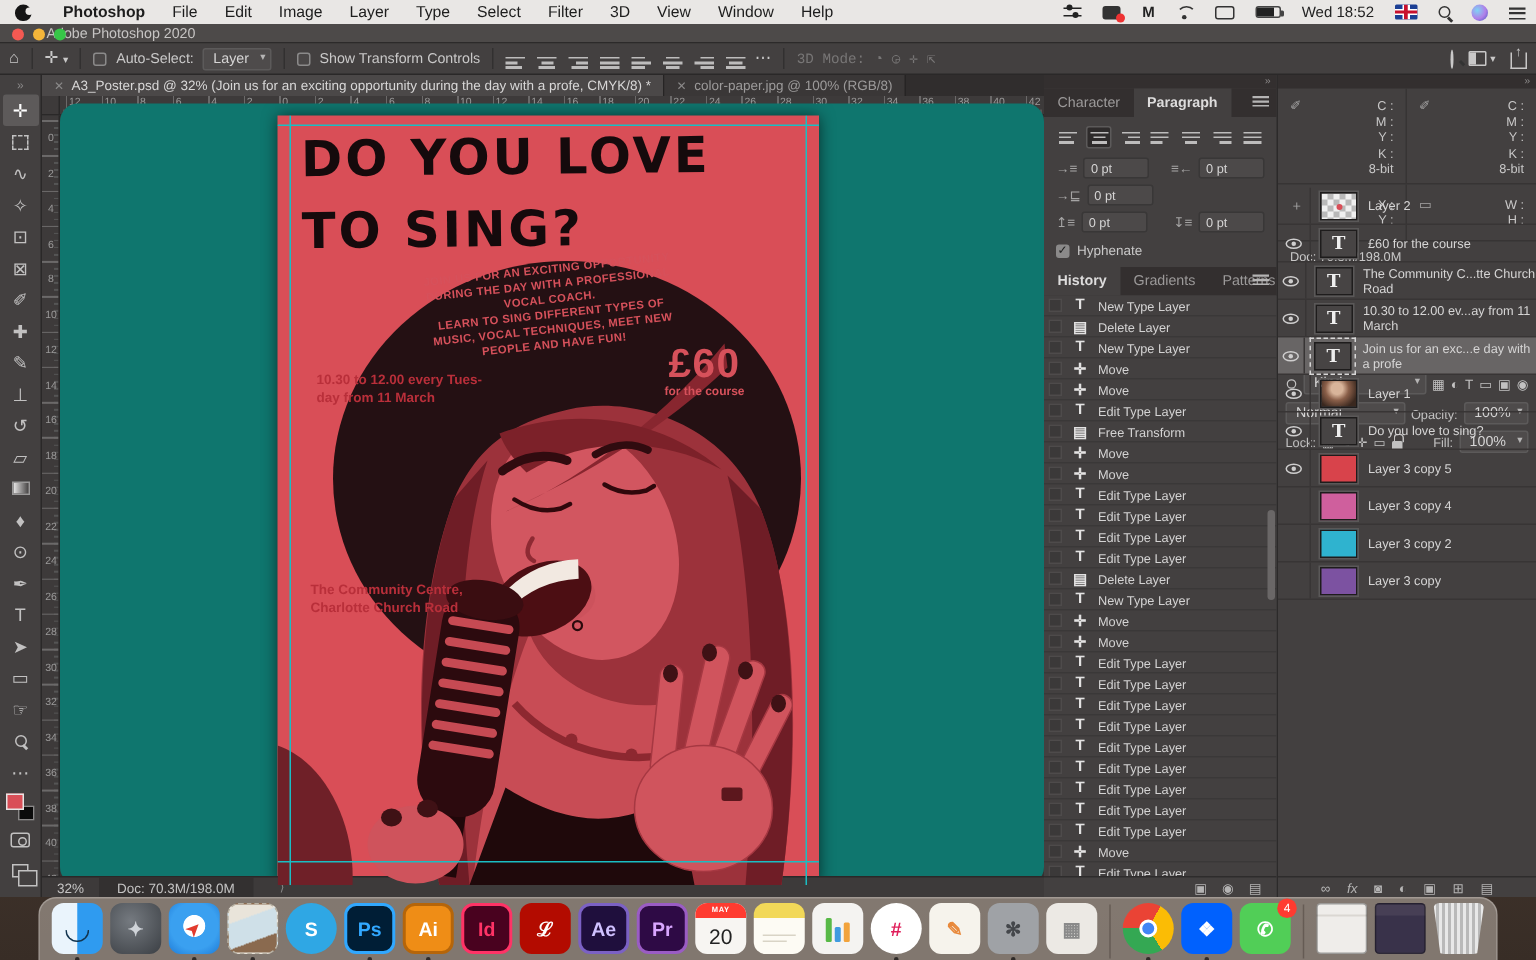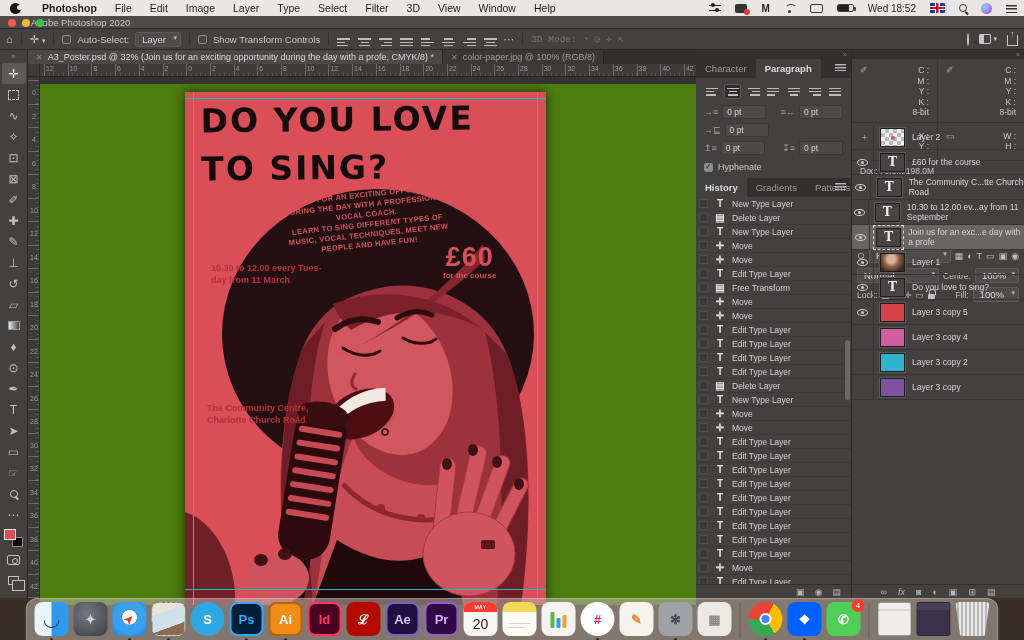--- a/index.html
+++ b/index.html
@@ -96,21 +96,21 @@
   .ruler-h { position:absolute; left:40px; top:48px; width:656px; height:13px; background:#3d3a3a; border-bottom:1px solid #2a2828; overflow:hidden;
      background-image:repeating-linear-gradient(90deg,#6b6969 0 1px,transparent 1px 23.7px),repeating-linear-gradient(90deg,#555 0 1px,transparent 1px 4.74px);
      background-size:100% 100%,100% 3px; background-position:4px 0,4px 100%; background-repeat:repeat-x; }
   .ruler-h span { position:absolute; top:1px; font-size:7px; color:#9b9a9a; }
   .ruler-v { position:absolute; left:28px; top:61px; width:12px; height:521px; background:#3d3a3a; border-right:1px solid #2a2828; overflow:hidden;
      background-image:repeating-linear-gradient(180deg,#6b6969 0 1px,transparent 1px 23.5px),repeating-linear-gradient(180deg,#555 0 1px,transparent 1px 4.7px);
      background-size:100% 100%,3px 100%; background-position:0 3px,100% 3px; background-repeat:repeat-y; }
   .ruler-v span { position:absolute; left:2px; width:8px; font-size:7px; line-height:7px; color:#9b9a9a; word-break:break-all; text-align:center; }
 
   
-  .canvas { position:absolute; left:40px; top:68px; width:656px; height:521px; background:#4d7c0f; overflow:hidden; }
+  .canvas { position:absolute; left:40px; top:53px; width:656px; height:521px; background:#0f766e; overflow:hidden;border-radius:12px; }
   .poster { position:absolute; left:145px; top:8px; width:361px; height:513px; background:#d94e57; box-shadow:0 0 10px rgba(0,0,0,.65); overflow:hidden; }
   .guide-v { position:absolute; top:0; bottom:0; width:1px; background:#1abdc3; z-index:6; }
   .guide-h { position:absolute; left:0; right:0; height:1px; background:#1abdc3; z-index:6; }
   .p-title { position:absolute; left:16px; top:4px; z-index:3; font-family:"DejaVu Sans",sans-serif; font-weight:900; font-size:33px; line-height:48px; letter-spacing:2px; color:#150a0c; transform:rotate(-.6deg); }
   .figure { position:absolute; left:0; top:0; width:361px; height:513px; z-index:1; }
   .hat-text { position:absolute; left:36px; top:98px; width:292px; z-index:3; transform:rotate(-6deg); text-align:center; color:#d6515b; font-size:7.5px; font-weight:bold; line-height:10px; letter-spacing:.3px; }
   .p-price { position:absolute; left:258px; top:150px; z-index:3; color:#d6515b; text-align:center; }
   .p-price .big { font-size:27px; font-weight:bold; letter-spacing:1px; }
   .p-price .sub { font-size:8px; font-weight:bold; margin-top:-2px; }
   .p-time { position:absolute; left:26px; top:170px; z-index:3; color:#b92f3a; font-weight:bold; font-size:9px; line-height:12px; }
@@ -544,20 +544,25 @@
           <div>The Community Centre,</div>
           <div>Charlotte Church Road</div>
         </div>
         <div class="guide-v" style="left:8px;"></div>
         <div class="guide-v" style="left:352px;"></div>
         <div class="guide-h" style="top:6px;"></div>
         <div class="guide-h" style="top:497px;"></div>
       </div>
     </div>
 
+    <div class="statusbar">
+      <span class="z">32%</span>
+      <span class="d">Doc: 70.3M/198.0M</span>
+      <span class="chev">⟩</span>
+    </div>
 
     <div class="panels">
 
       <div class="pcol pcol1">
         <div class="collapse">»</div>
         <div class="ptabs">
           <span class="ptab">Character</span>
           <span class="ptab active">Paragraph</span>
           <span class="pmenu"></span>
         </div>
@@ -848,21 +853,21 @@
             <span class="msel" style="flex:1;">Kind</span>
             <span class="ic">▦</span>
             <span class="ic">◐</span>
             <span class="ic">T</span>
             <span class="ic">▭</span>
             <span class="ic">▣</span>
             <span class="ic">◉</span>
           </div>
           <div class="lay-row2">
             <span class="msel" style="width:88px;">Normal</span>
-            <span class="lk">Centre:</span>
+            <span class="lk">Opacity:</span>
             <span class="msel" style="min-width:36px;">100%</span>
           </div>
           <div class="lay-row3">
             <span class="lk">Lock:</span>
             <span class="ic lk">▨</span>
             <span class="ic lk">✎</span>
             <span class="ic lk">✛</span>
             <span class="ic lk">▭</span>
             <span class="lockpad"></span>
             <span style="flex:1"></span>
@@ -888,21 +893,21 @@
                 <span class="eye"></span>
               </span>
               <span class="thumb text">T</span>
               <span>The Community C...tte Church Road</span>
             </div>
             <div class="lrow">
               <span class="eyecell">
                 <span class="eye"></span>
               </span>
               <span class="thumb text">T</span>
-              <span>10.30 to 12.00 ev...ay from 11 September</span>
+              <span>10.30 to 12.00 ev...ay from 11 March</span>
             </div>
             <div class="lrow selected">
               <span class="eyecell">
                 <span class="eye"></span>
               </span>
               <span class="thumb text" style="outline: rgb(216, 215, 215) dashed 1px; outline-offset: 2px;">T</span>
               <span>Join us for an exc...e day with a profe</span>
             </div>
             <div class="lrow">
               <span class="eyecell">

